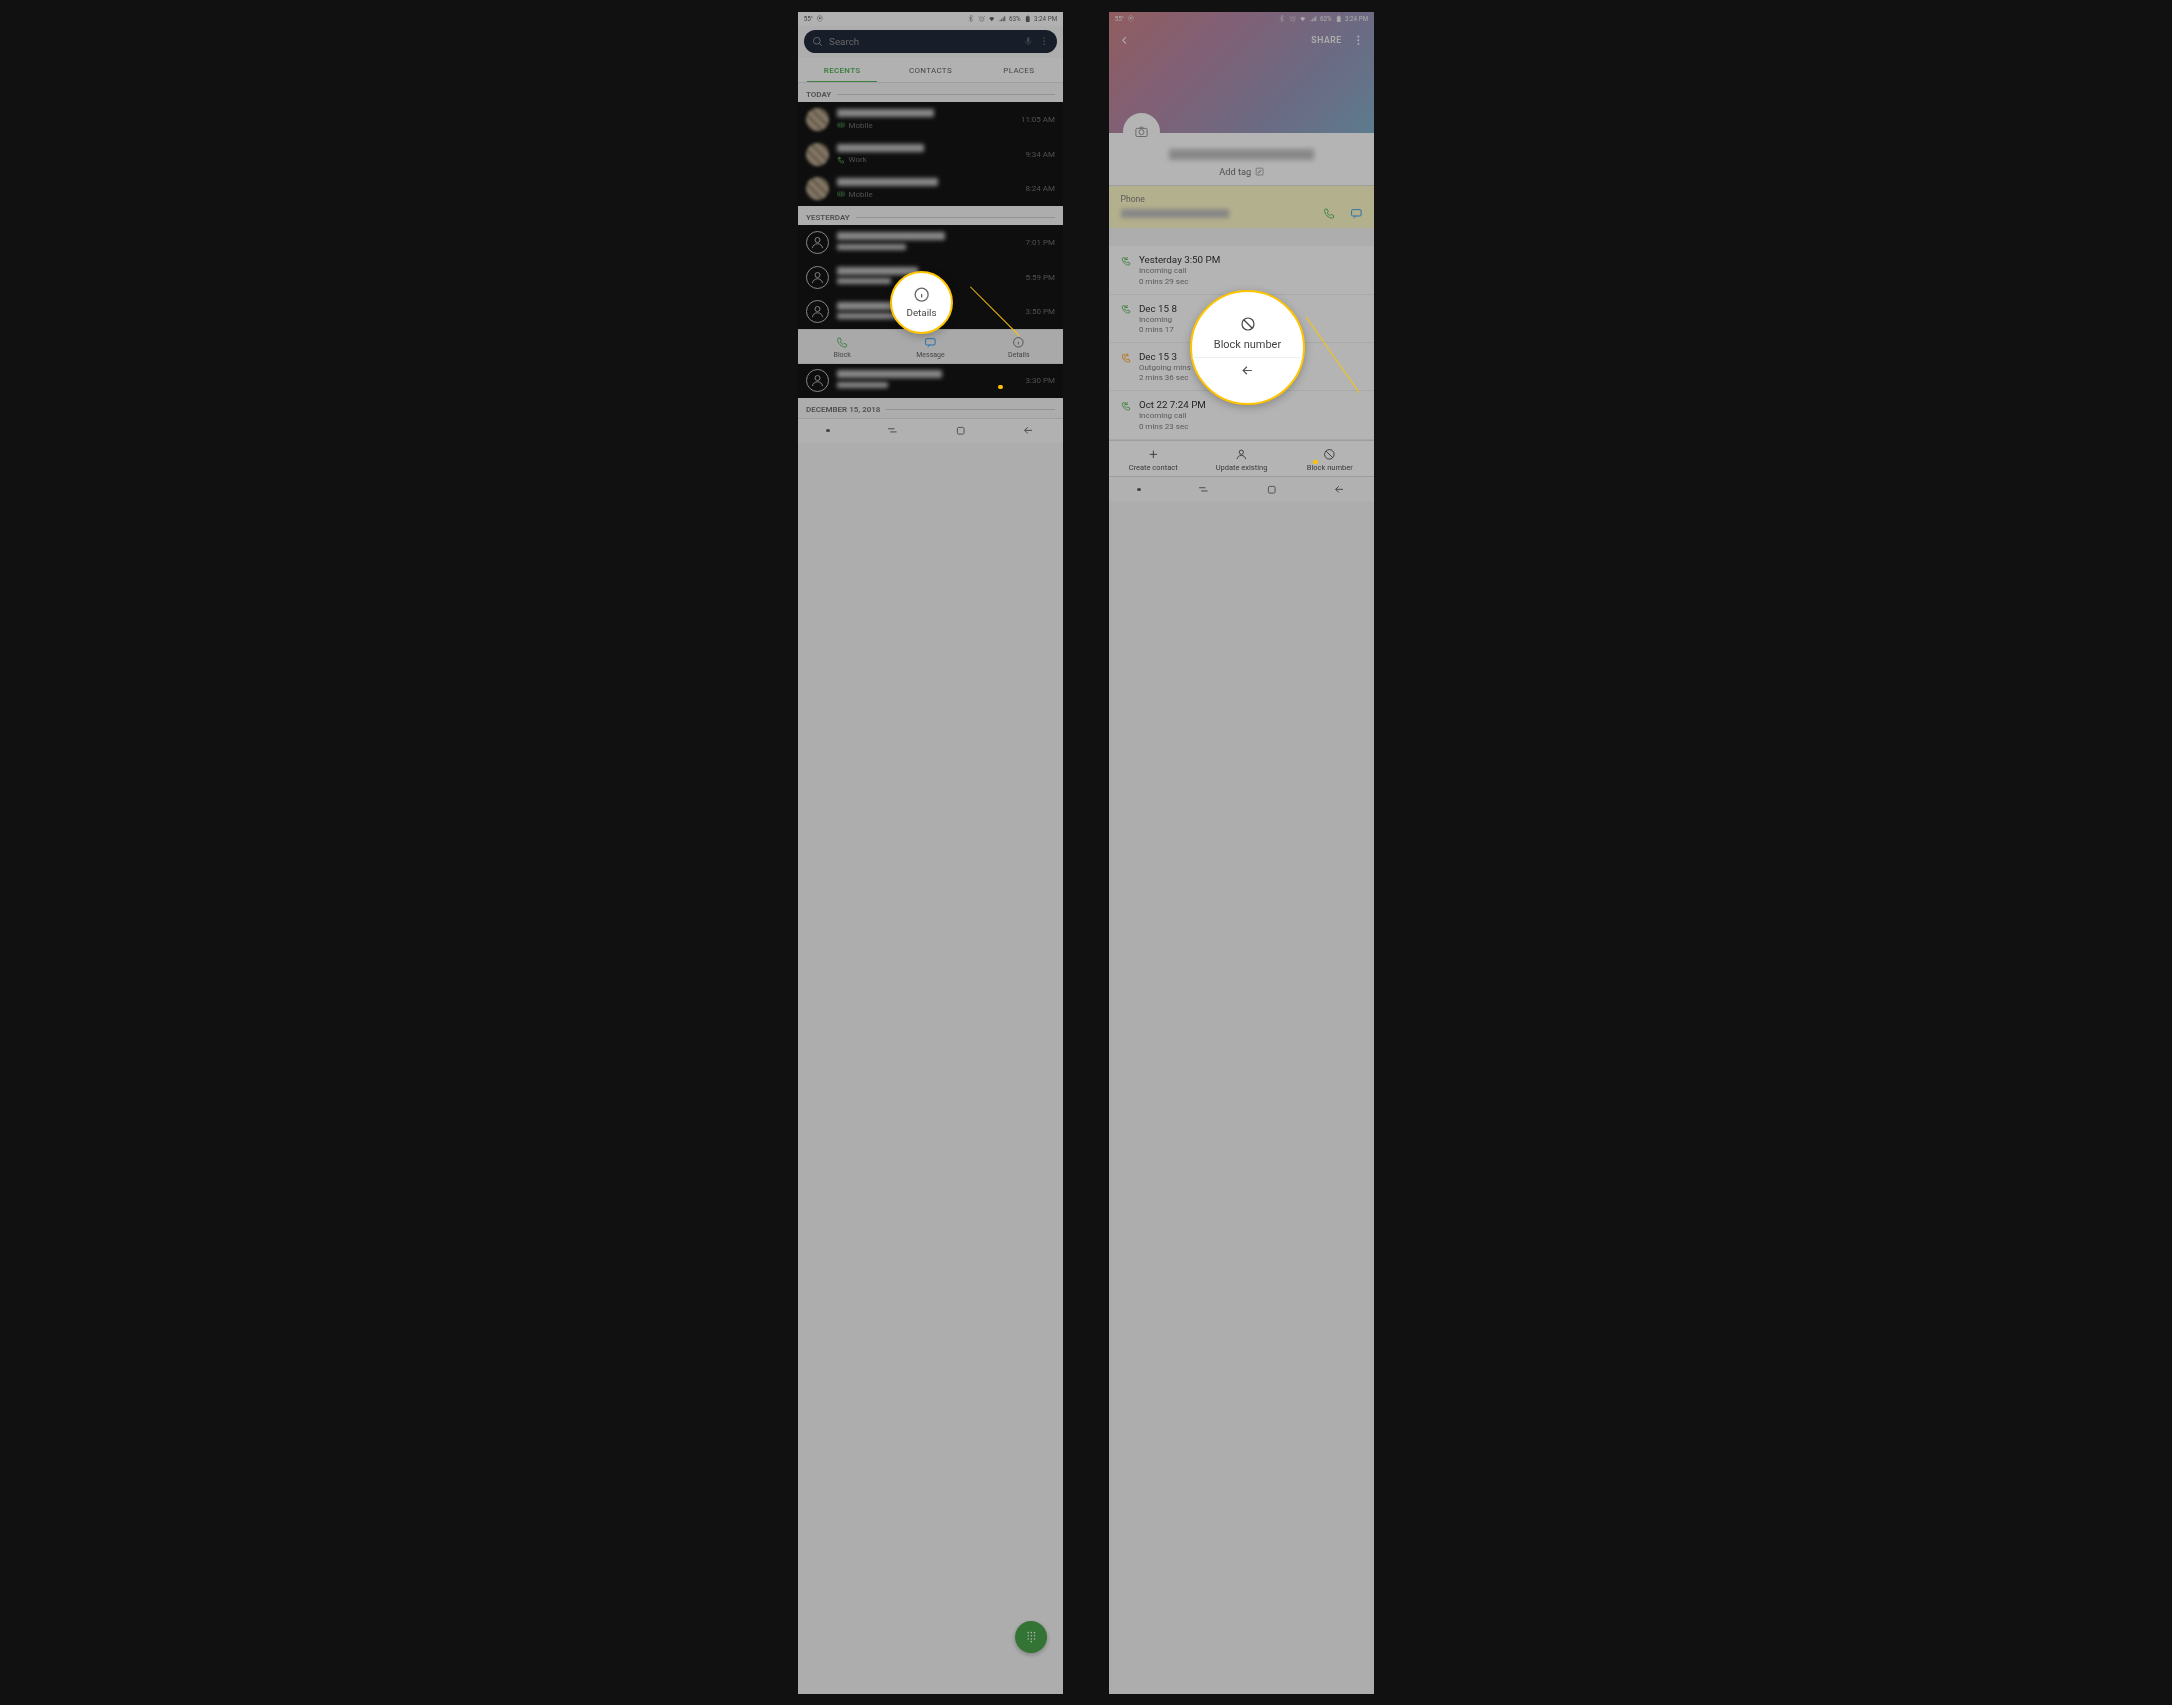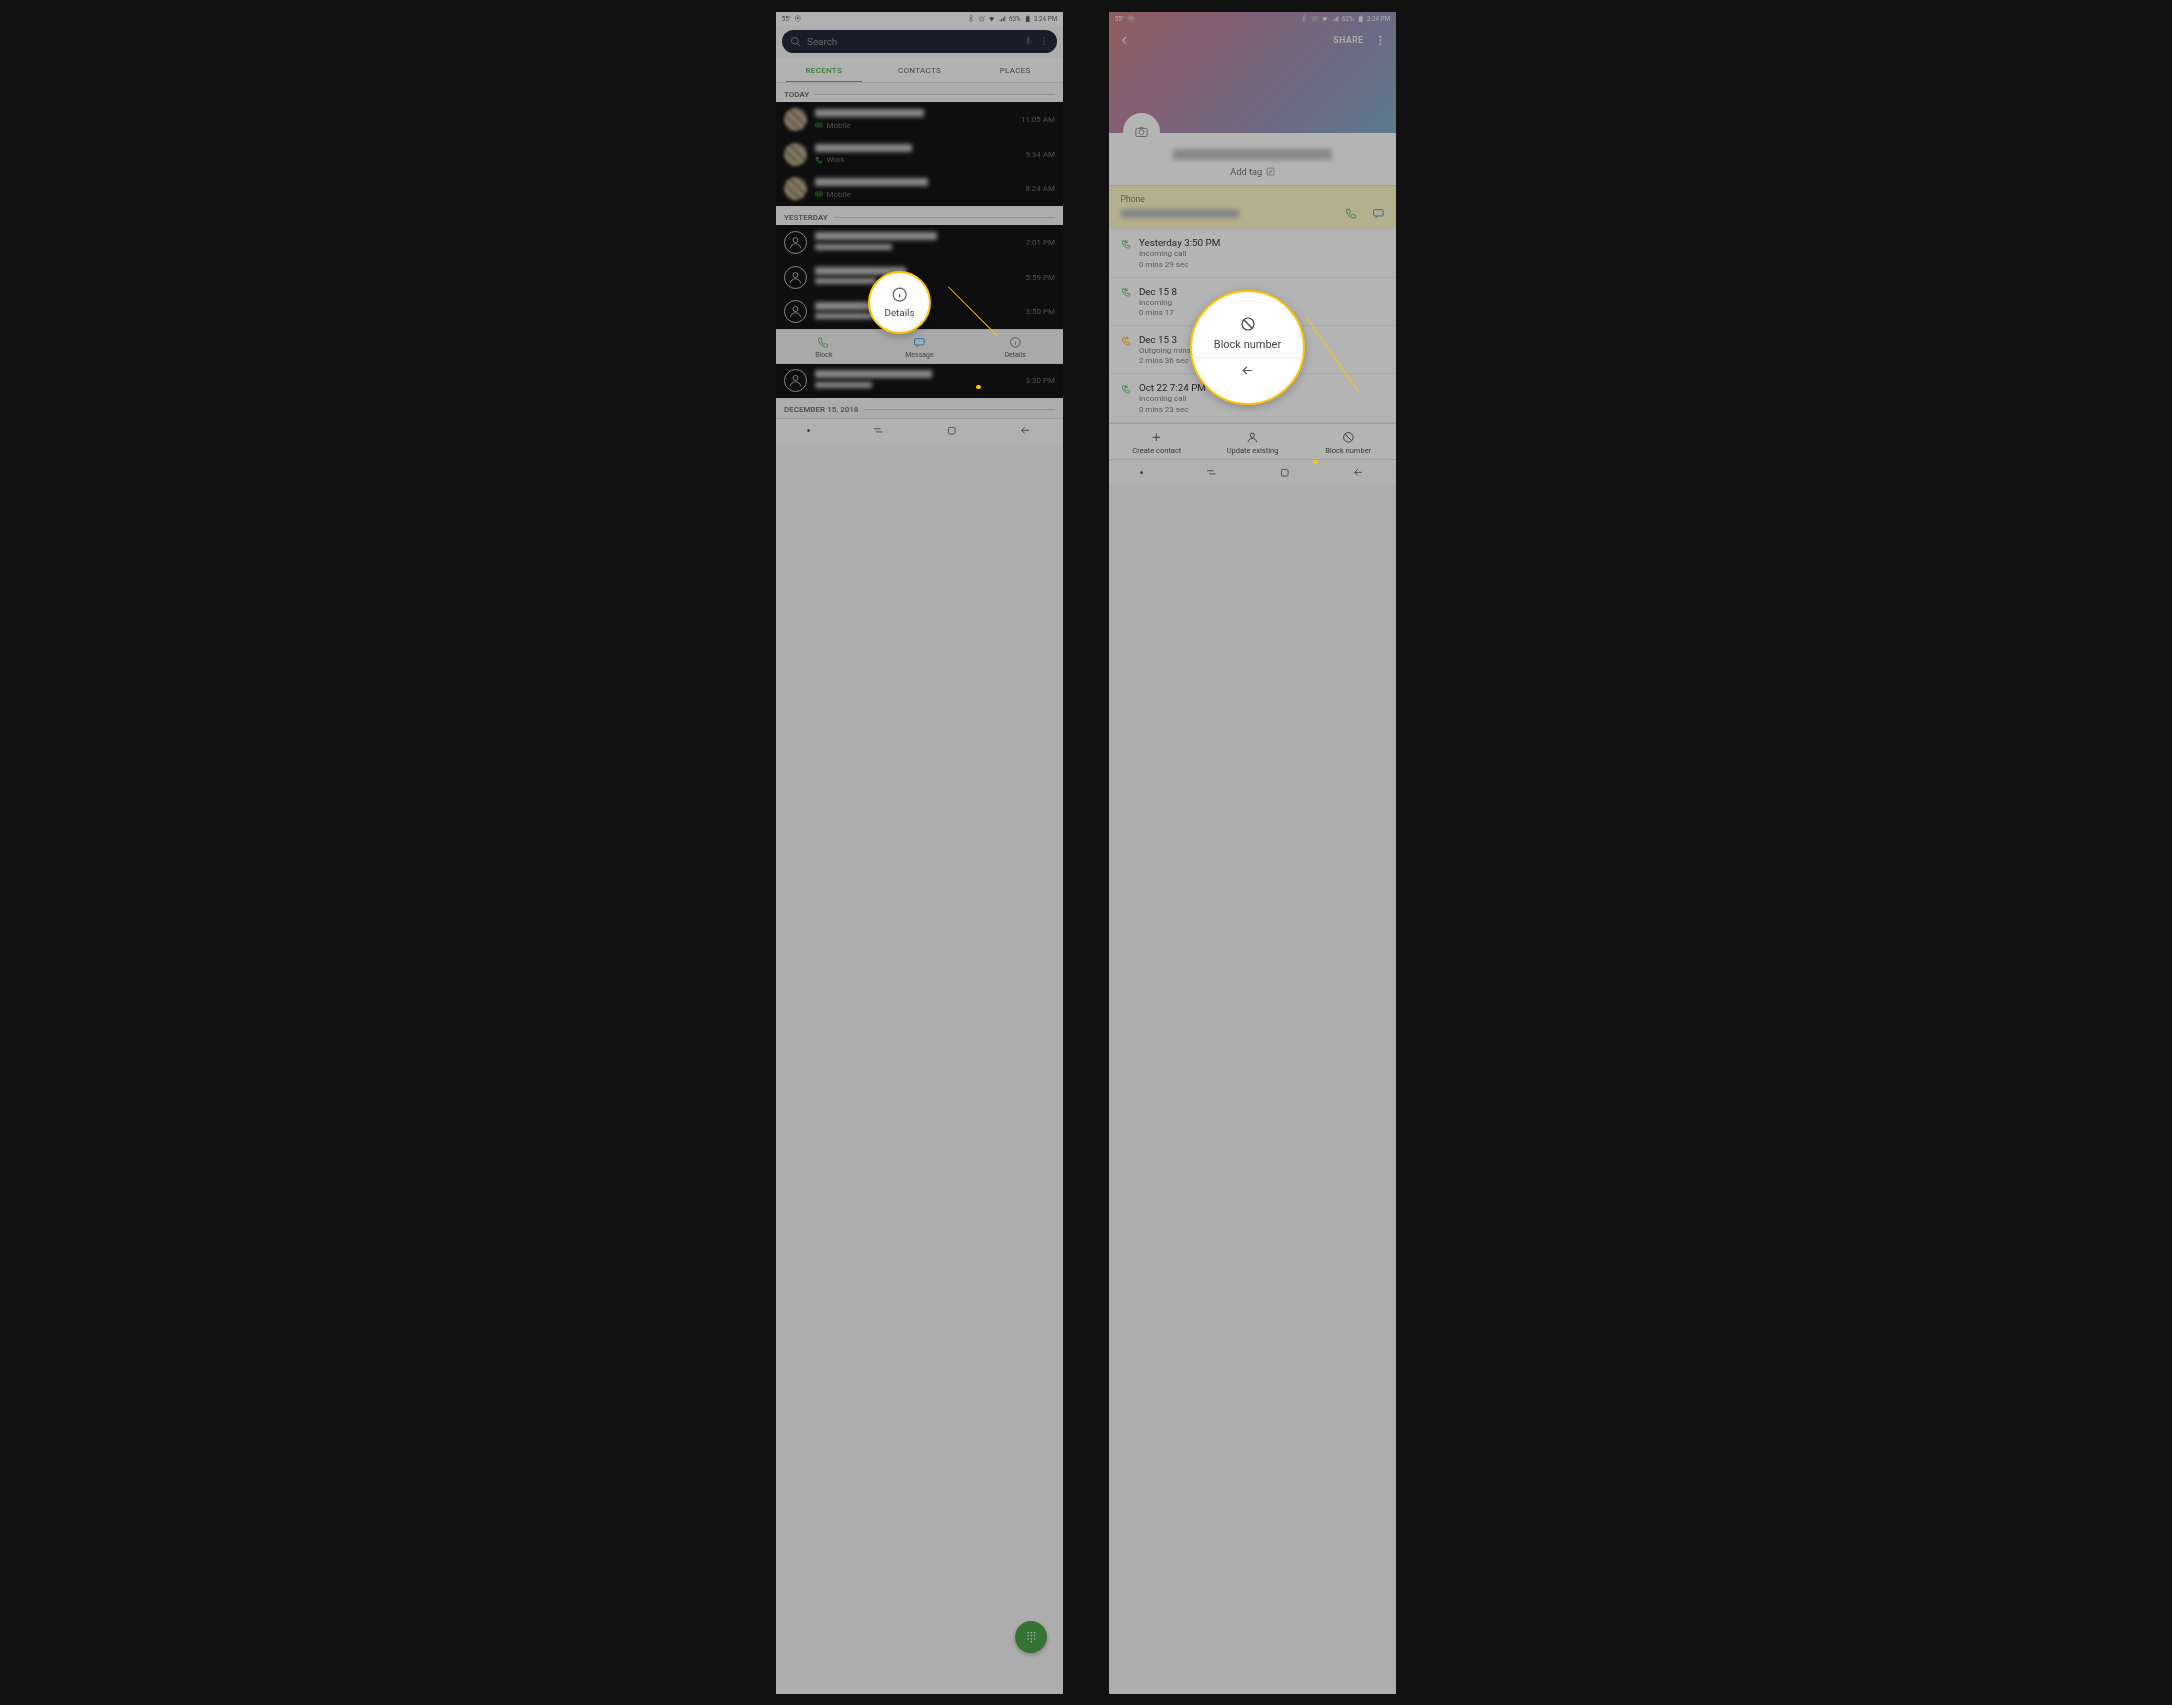--- a/index.html
+++ b/index.html
@@ -6,21 +6,21 @@
   body {
     background: #111;
     font-family: -apple-system, BlinkMacSystemFont, 'Segoe UI', Roboto, sans-serif;
     display: flex;
     justify-content: center;
     gap: 46px;
     padding: 11.5px 58px;
     min-height: 100vh;
   }
   .phone {
-    width: 287px;
+    width: 265px;
     background: #f5f5f5;
     position: relative;
     overflow: hidden;
   }
   .dim-overlay {
     position: absolute;
     inset: 0;
     background: rgba(40,40,40,0.35);
     pointer-events: none;
     z-index: 5;
@@ -223,21 +223,21 @@
     margin-top: 3.5px;
   }
   .phone-block .blur-num {
     height: 9.2px; width: 45%;
     background: #bbb; filter: blur(2.3px);
   }
   .phone-block .icons { margin-left: auto; display: flex; gap: 14px; }
   .phone-block .icons svg { width: 12.7px; height: 12.7px; }
   .history-card {
     background: #fff;
-    margin-top: 1px;
+    margin-top: 18px;
   }
   .hist-row {
     display: flex;
     padding: 8px 11.5px;
     gap: 8px;
     border-bottom: 0.6px solid #eee;
   }
   .hist-row svg.dir { width: 10.4px; height: 10.4px; margin-top: 1.7px; flex-shrink: 0; }
   .hist-body .ts { font-size: 9.8px; color: #222; }
   .hist-body .type, .hist-body .dur { font-size: 8px; color: #777; margin-top: 1.2px; }

